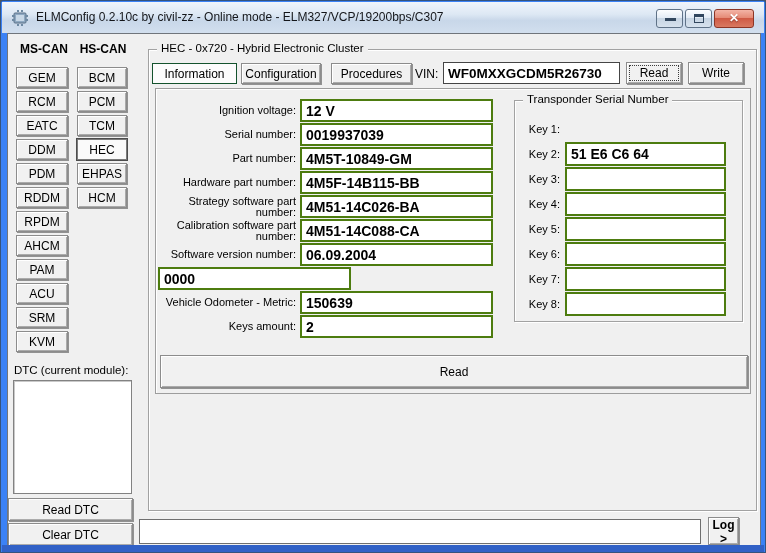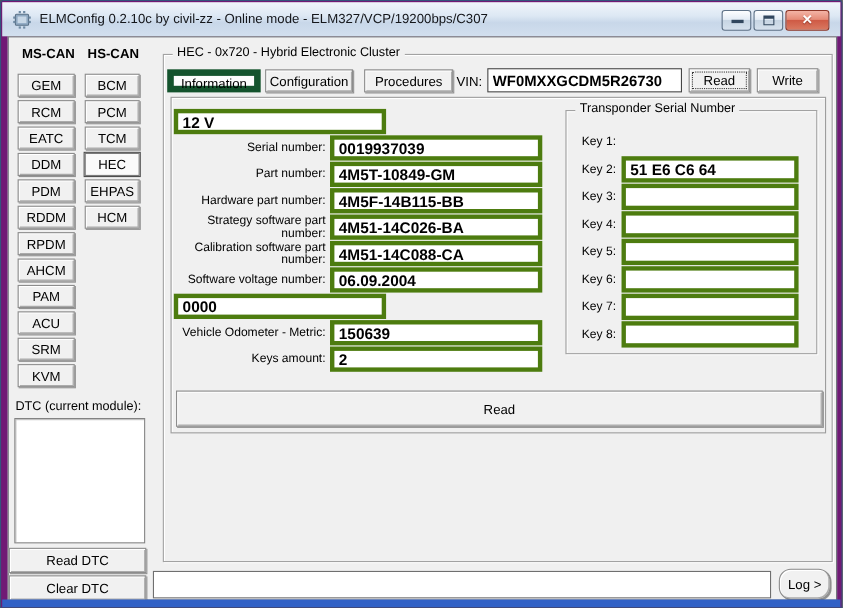--- a/index.html
+++ b/index.html
@@ -1,21 +1,21 @@
 <!DOCTYPE html>
 <html><head>
 <meta charset="utf-8">
 <style>
   * { margin:0; padding:0; box-sizing:border-box; }
   html,body { background:#555; }
   body { font-family:"Liberation Sans", sans-serif; }
 
   .window {
     position:relative; width:766px; height:553px;
-    background:#701a75; border:1px solid #35537d;
+    background:#3b82f6; border:1px solid #35537d;
     border-radius:3px 3px 0 0; overflow:hidden;
   }
 
   
   .titlebar {
     position:absolute; top:1px; left:1px; right:1px; height:31px;
     background:linear-gradient(180deg,#f0f5fb,#dde8f4 40%,#c8d7e9 60%,#d2dfee);
     display:flex; align-items:center;
   }
   .app-icon { position:absolute; left:9px; top:7px; width:18px; height:18px; }
@@ -65,55 +65,55 @@
   .legend { position:absolute; top:-8px; left:8px; background:#f0f0f0; padding:0 4px; font-size:11.5px; color:#000; white-space:nowrap; }
 
   .main-group { left:140px; top:15px; width:609px; height:462px; }
 
   
   #tabs { position:absolute; left:0; top:13px; height:21px; width:100%; }
   .tab-btn { position:absolute; top:0; height:21px; }
   #tabs .tab-btn:nth-child(1){ left:3px;  width:85px; }
   #tabs .tab-btn:nth-child(2){ left:92px; width:80px; }
   #tabs .tab-btn:nth-child(3){ left:182px;width:81px; }
-  .tab-btn.active { background:#fcfcfc; border:6px solid #14532d; box-shadow:none; }
+  .tab-btn.active { background:#fcfcfc; border:1px solid #14532d; box-shadow:none; }
 
   .vin-label { position:absolute; left:266px; top:17px; font-size:12px; }
   .vin-input { position:absolute; left:294px; top:12px; width:177px; height:22px;
                border:1px solid #454545; background:#fff; font-family:"Liberation Sans",sans-serif;
                font-size:13.5px; font-weight:bold; padding:0 0 0 4px; }
   .vin-read  { position:absolute; left:477px; top:12px; width:56px; height:22px; }
   .vin-write { position:absolute; left:539px; top:12px; width:56px; height:22px; }
 
   
   .content-panel { position:absolute; left:6px; top:38px; width:596px; height:306px;
                    border:1px solid #9d9d9d; box-shadow:inset 1px 1px 0 #ffffff; }
   #fields { position:absolute; left:2px; top:10px; }
   .field-row { display:flex; margin-bottom:1px; }
   .field-label { width:142px; height:23px; display:flex; align-items:center; justify-content:flex-end;
                  text-align:right; font-size:11px; line-height:11px; color:#000; padding-right:4px; }
-  .edit { background:#fff; border:4px solid #4d7c0f; }
+  .edit { background:#fff; border:2px solid #4d7c0f; }
   .field-value { width:193px; height:23px; display:flex; align-items:center;
                  font-size:14px; font-weight:bold; color:#000; padding-left:4px; }
 
   .transponder-group { left:358px; top:11px; width:229px; height:222px; }
   #keys { position:absolute; left:0; top:16px; width:100%; }
   .key-row { display:flex; margin-bottom:1px; }
   .key-label { width:50px; height:24px; display:flex; align-items:center; justify-content:flex-end;
                font-size:11px; color:#000; padding-right:5px; }
   .key-value { width:161px; height:24px; display:flex; align-items:center;
                font-size:14px; font-weight:bold; color:#000; padding-left:4px; }
 
   .read-wide { position:absolute; left:4px; top:266px; width:588px; height:33px; font-size:12px; }
 
   
   .log-input { position:absolute; left:131px; top:485px; width:562px; height:25px;
                background:#fff; border:1px solid #6f6f6f; font-family:"Liberation Sans",sans-serif;
                font-size:12px; padding-left:4px; }
-  .log-btn { position:absolute; left:700px; top:483px; width:47px; height:28px; font-weight:normal;border-radius:11px; }
+  .log-btn { position:absolute; left:700px; top:483px; width:31px; height:28px; font-weight:bold; }
 </style>
 </head>
 <body>
 
 <div class="window">
 
   <div class="titlebar">
     <span class="app-icon">
       <svg width="18" height="18" viewBox="0 0 18 18">
         <rect x="3" y="4" width="12" height="10" rx="1" fill="#8fa9c2" stroke="#5a7187"></rect>
@@ -182,20 +182,21 @@
         </div>
 
       <span class="vin-label">VIN:</span>
       <input class="vin-input" value="WF0MXXGCDM5R26730" style="">
       <button class="btn3d vin-read focused">Read</button>
       <button class="btn3d vin-write">Write</button>
 
       <div class="content-panel">
         <div id="fields">
             <div class="field-row">
+              <div class="field-label">Ignition voltage:</div>
               <div class="field-value edit">12 V</div>
             </div>
             <div class="field-row">
               <div class="field-label">Serial number:</div>
               <div class="field-value edit">0019937039</div>
             </div>
             <div class="field-row">
               <div class="field-label">Part number:</div>
               <div class="field-value edit">4M5T-10849-GM</div>
             </div>
@@ -205,21 +206,21 @@
             </div>
             <div class="field-row">
               <div class="field-label">Strategy software part number:</div>
               <div class="field-value edit">4M51-14C026-BA</div>
             </div>
             <div class="field-row">
               <div class="field-label">Calibration software part number:</div>
               <div class="field-value edit">4M51-14C088-CA</div>
             </div>
             <div class="field-row">
-              <div class="field-label">Software voltage number:</div>
+              <div class="field-label">Software version number:</div>
               <div class="field-value edit">06.09.2004</div>
             </div>
             <div class="field-row">
               <div class="field-value edit">0000</div>
             </div>
             <div class="field-row">
               <div class="field-label">Vehicle Odometer - Metric:</div>
               <div class="field-value edit">150639</div>
             </div>
             <div class="field-row">

